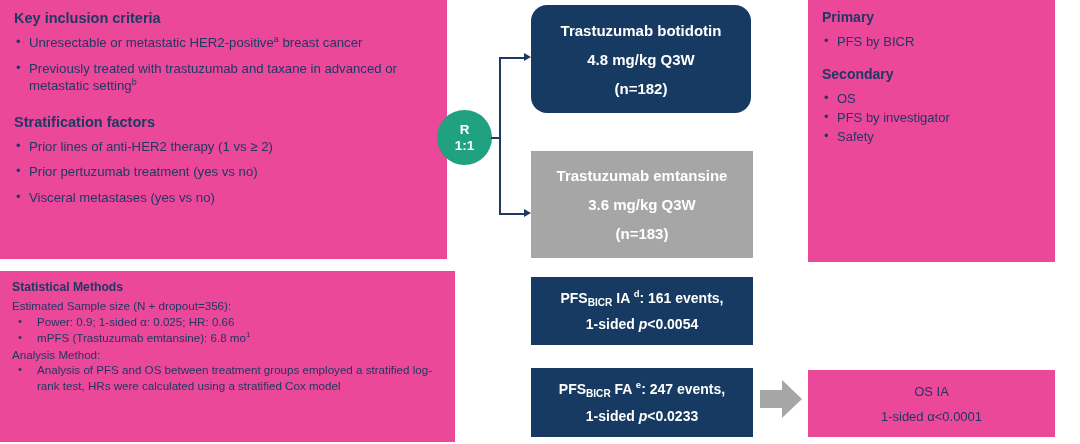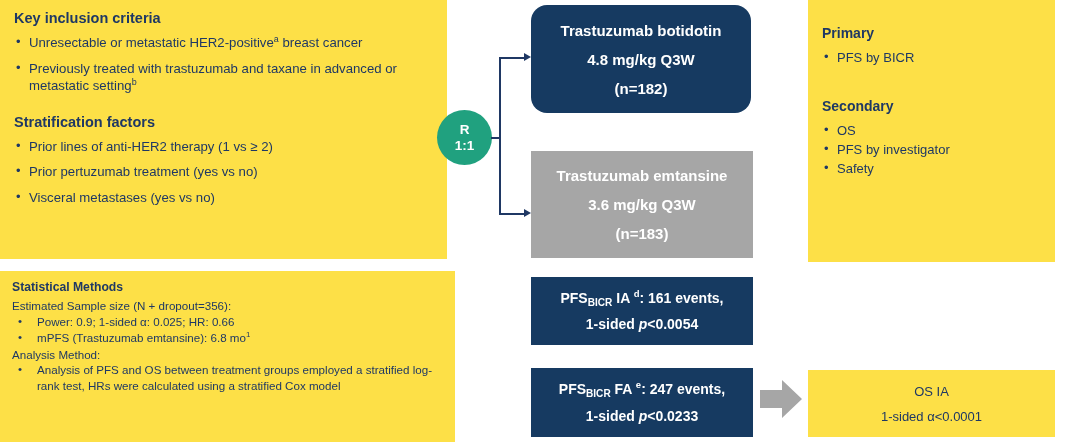--- a/index.html
+++ b/index.html
@@ -10,21 +10,21 @@
   body {
     width: 1080px;
     height: 444px;
     position: relative;
     font-family: "Liberation Sans", sans-serif;
     color: #1f3864;
     overflow: hidden;
   }
   .panel {
     position: absolute;
-    background: #fde047;
+    background: #ec4899;
     box-sizing: border-box;
   }
 
   
   #inclusion-panel {
     left: 0px; top: 0px; width: 447px; height: 259px;
     padding: 10px 14px 0 14px;
   }
   .sec-head {
     font-size: 14.5px;
@@ -186,21 +186,21 @@
     font-size: 14px;
     font-weight: bold;
     color: #1f3864;
     margin: 0 0 10px 0;
   }
   #endpoint-title .ul-part { text-decoration: underline; }
   .ep-head {
     font-size: 14px;
     font-weight: bold;
     color: #1f3864;
-    margin: 16px 0 8px 0;
+    margin: 0 0 8px 0;
   }
   .ep-list { margin: 0 0 0 0; padding: 0; list-style: none; }
   .ep-list li {
     position: relative;
     padding-left: 15px;
     font-size: 13px;
     line-height: 1.45;
     color: #1f3864;
   }
   .ep-list li::before {

